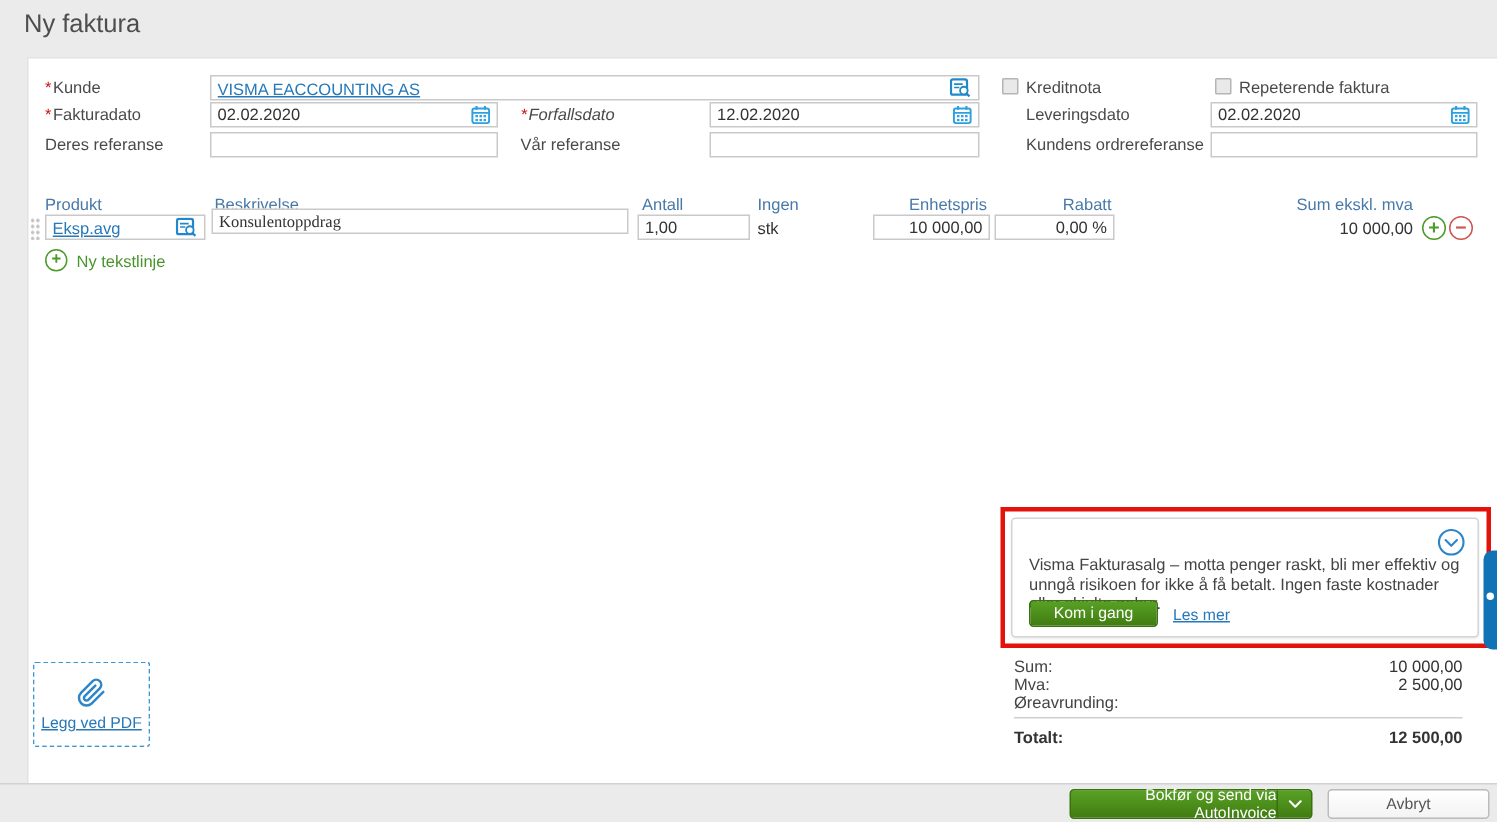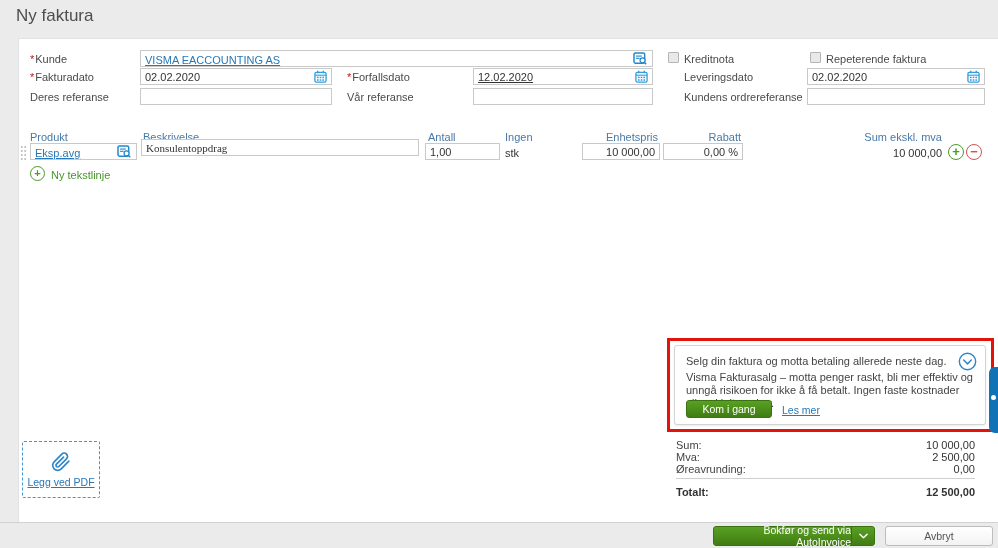--- a/index.html
+++ b/index.html
@@ -87,22 +87,22 @@
         <line x1="4" y1="0.8" x2="4" y2="3.4" stroke="#2e9fdf" stroke-width="1.5"></line>
         <line x1="10" y1="0.8" x2="10" y2="3.4" stroke="#2e9fdf" stroke-width="1.5"></line>
         <rect x="3.2" y="7.2" width="1.8" height="1.6" fill="#2e9fdf"></rect>
         <rect x="6.1" y="7.2" width="1.8" height="1.6" fill="#2e9fdf"></rect>
         <rect x="9" y="7.2" width="1.8" height="1.6" fill="#2e9fdf"></rect>
         <rect x="3.2" y="10" width="1.8" height="1.6" fill="#2e9fdf"></rect>
         <rect x="6.1" y="10" width="1.8" height="1.6" fill="#2e9fdf"></rect>
         <rect x="9" y="10" width="1.8" height="1.6" fill="#2e9fdf"></rect>
       </svg>
   </span>
-  <div class="abs lbl" style="left:347px;top:71px;"><span class="req">*</span><span>Forfallsdato</span></div>
-  <input class="abs inp" style="left: 473px; top: 68px; width: 180px; text-decoration: underline;" value="12.02.2020">
+  <div class="abs lbl" style="left:347px;top:71px;font-style:italic;"><span class="req">*</span><span>Forfallsdato</span></div>
+  <input class="abs inp" style="left: 473px; top: 68px; width: 180px;" value="12.02.2020">
   <span class="abs cal-wrap icon-btn" style="left:635px;top:70px;">
     <svg width="13" height="13" viewBox="0 0 14 14">
         <rect x="1" y="2.5" width="12" height="10.5" rx="1.5" fill="none" stroke="#2e9fdf" stroke-width="1.4"></rect>
         <line x1="1" y1="5.6" x2="13" y2="5.6" stroke="#2e9fdf" stroke-width="1.2"></line>
         <line x1="4" y1="0.8" x2="4" y2="3.4" stroke="#2e9fdf" stroke-width="1.5"></line>
         <line x1="10" y1="0.8" x2="10" y2="3.4" stroke="#2e9fdf" stroke-width="1.5"></line>
         <rect x="3.2" y="7.2" width="1.8" height="1.6" fill="#2e9fdf"></rect>
         <rect x="6.1" y="7.2" width="1.8" height="1.6" fill="#2e9fdf"></rect>
         <rect x="9" y="7.2" width="1.8" height="1.6" fill="#2e9fdf"></rect>
         <rect x="3.2" y="10" width="1.8" height="1.6" fill="#2e9fdf"></rect>
@@ -177,41 +177,39 @@
     <span>
       <svg width="20" height="20" viewBox="0 0 24 24">
           <path d="M21.44 11.05l-9.19 9.19a6 6 0 0 1-8.49-8.49l9.19-9.19a4 4 0 0 1 5.66 5.66l-9.2 9.19a2 2 0 0 1-2.83-2.83l8.49-8.48" fill="none" stroke="#2e86c8" stroke-width="2" stroke-linecap="round" stroke-linejoin="round"></path>
         </svg>
     </span>
     <span class="link">Legg ved PDF</span>
   </div>
 
   <div class="abs red-rect" style="left:667px;top:338px;width:327px;height:94px;"></div>
   <div class="abs promo-card" style="left:674px;top:345px;width:312px;height:80px;"></div>
-  <div class="abs promo-headline" style="left:686px;top:355px;">Selg din faktura og motta betaling allerede neste dag.</div>
   <span class="abs icon-btn" style="left:958px;top:352px;">
     <svg width="19" height="19" viewBox="0 0 20 20">
         <circle cx="10" cy="10" r="8.6" fill="#fff" stroke="#2e86c8" stroke-width="1.5"></circle>
         <polyline points="6,8.5 10,12.5 14,8.5" fill="none" stroke="#2e86c8" stroke-width="1.5" stroke-linecap="round" stroke-linejoin="round"></polyline>
       </svg>
   </span>
   <div class="abs promo-body" style="left:686px;top:371px;width:294px;">Visma Fakturasalg – motta penger raskt, bli mer effektiv og unngå risikoen for ikke å få betalt. Ingen faste kostnader eller skjulte gebyr.</div>
   <div class="abs btn-green" style="left:686px;top:400px;width:86px;height:18px;">Kom i gang</div>
   <a class="abs link" style="left:782px;top:404px;font-size:10.5px;">Les mer</a>
 
   <div class="abs side-tab" style="left:989px;top:367px;width:9px;height:66px;">
       <span class="dot"></span>
     </div>
 
   <div class="abs tot-lbl" style="left:676px;top:439px;">Sum:</div>
   <div class="abs tot-val" style="left:775px;top:439px;width:200px;">10 000,00</div>
   <div class="abs tot-lbl" style="left:676px;top:451px;">Mva:</div>
   <div class="abs tot-val" style="left:775px;top:451px;width:200px;">2 500,00</div>
   <div class="abs tot-lbl" style="left:676px;top:463px;">Øreavrunding:</div>
-  <div class="abs tot-val" style="left:775px;top:463px;width:200px;">0,00</div>
   <div class="abs tot-divider" style="left:676px;top:478px;width:299px;"></div>
   <div class="abs tot-lbl bold" style="left:676px;top:486px;">Totalt:</div>
   <div class="abs tot-val bold" style="left:775px;top:486px;width:200px;">12 500,00</div>
 
   <div class="abs footer-line"></div>
   <div class="abs btn-white" style="left:20px;top:527px;width:104px;height:19px;justify-content:space-between;padding:0 10px;margin-top:23px;">
     <span>Forhåndsvis</span>
     <span>
       <svg width="9" height="6" viewBox="0 0 10 6">
           <polyline points="1,1 5,5 9,1" fill="none" stroke="#777" stroke-width="1.4" stroke-linecap="round" stroke-linejoin="round"></polyline>

